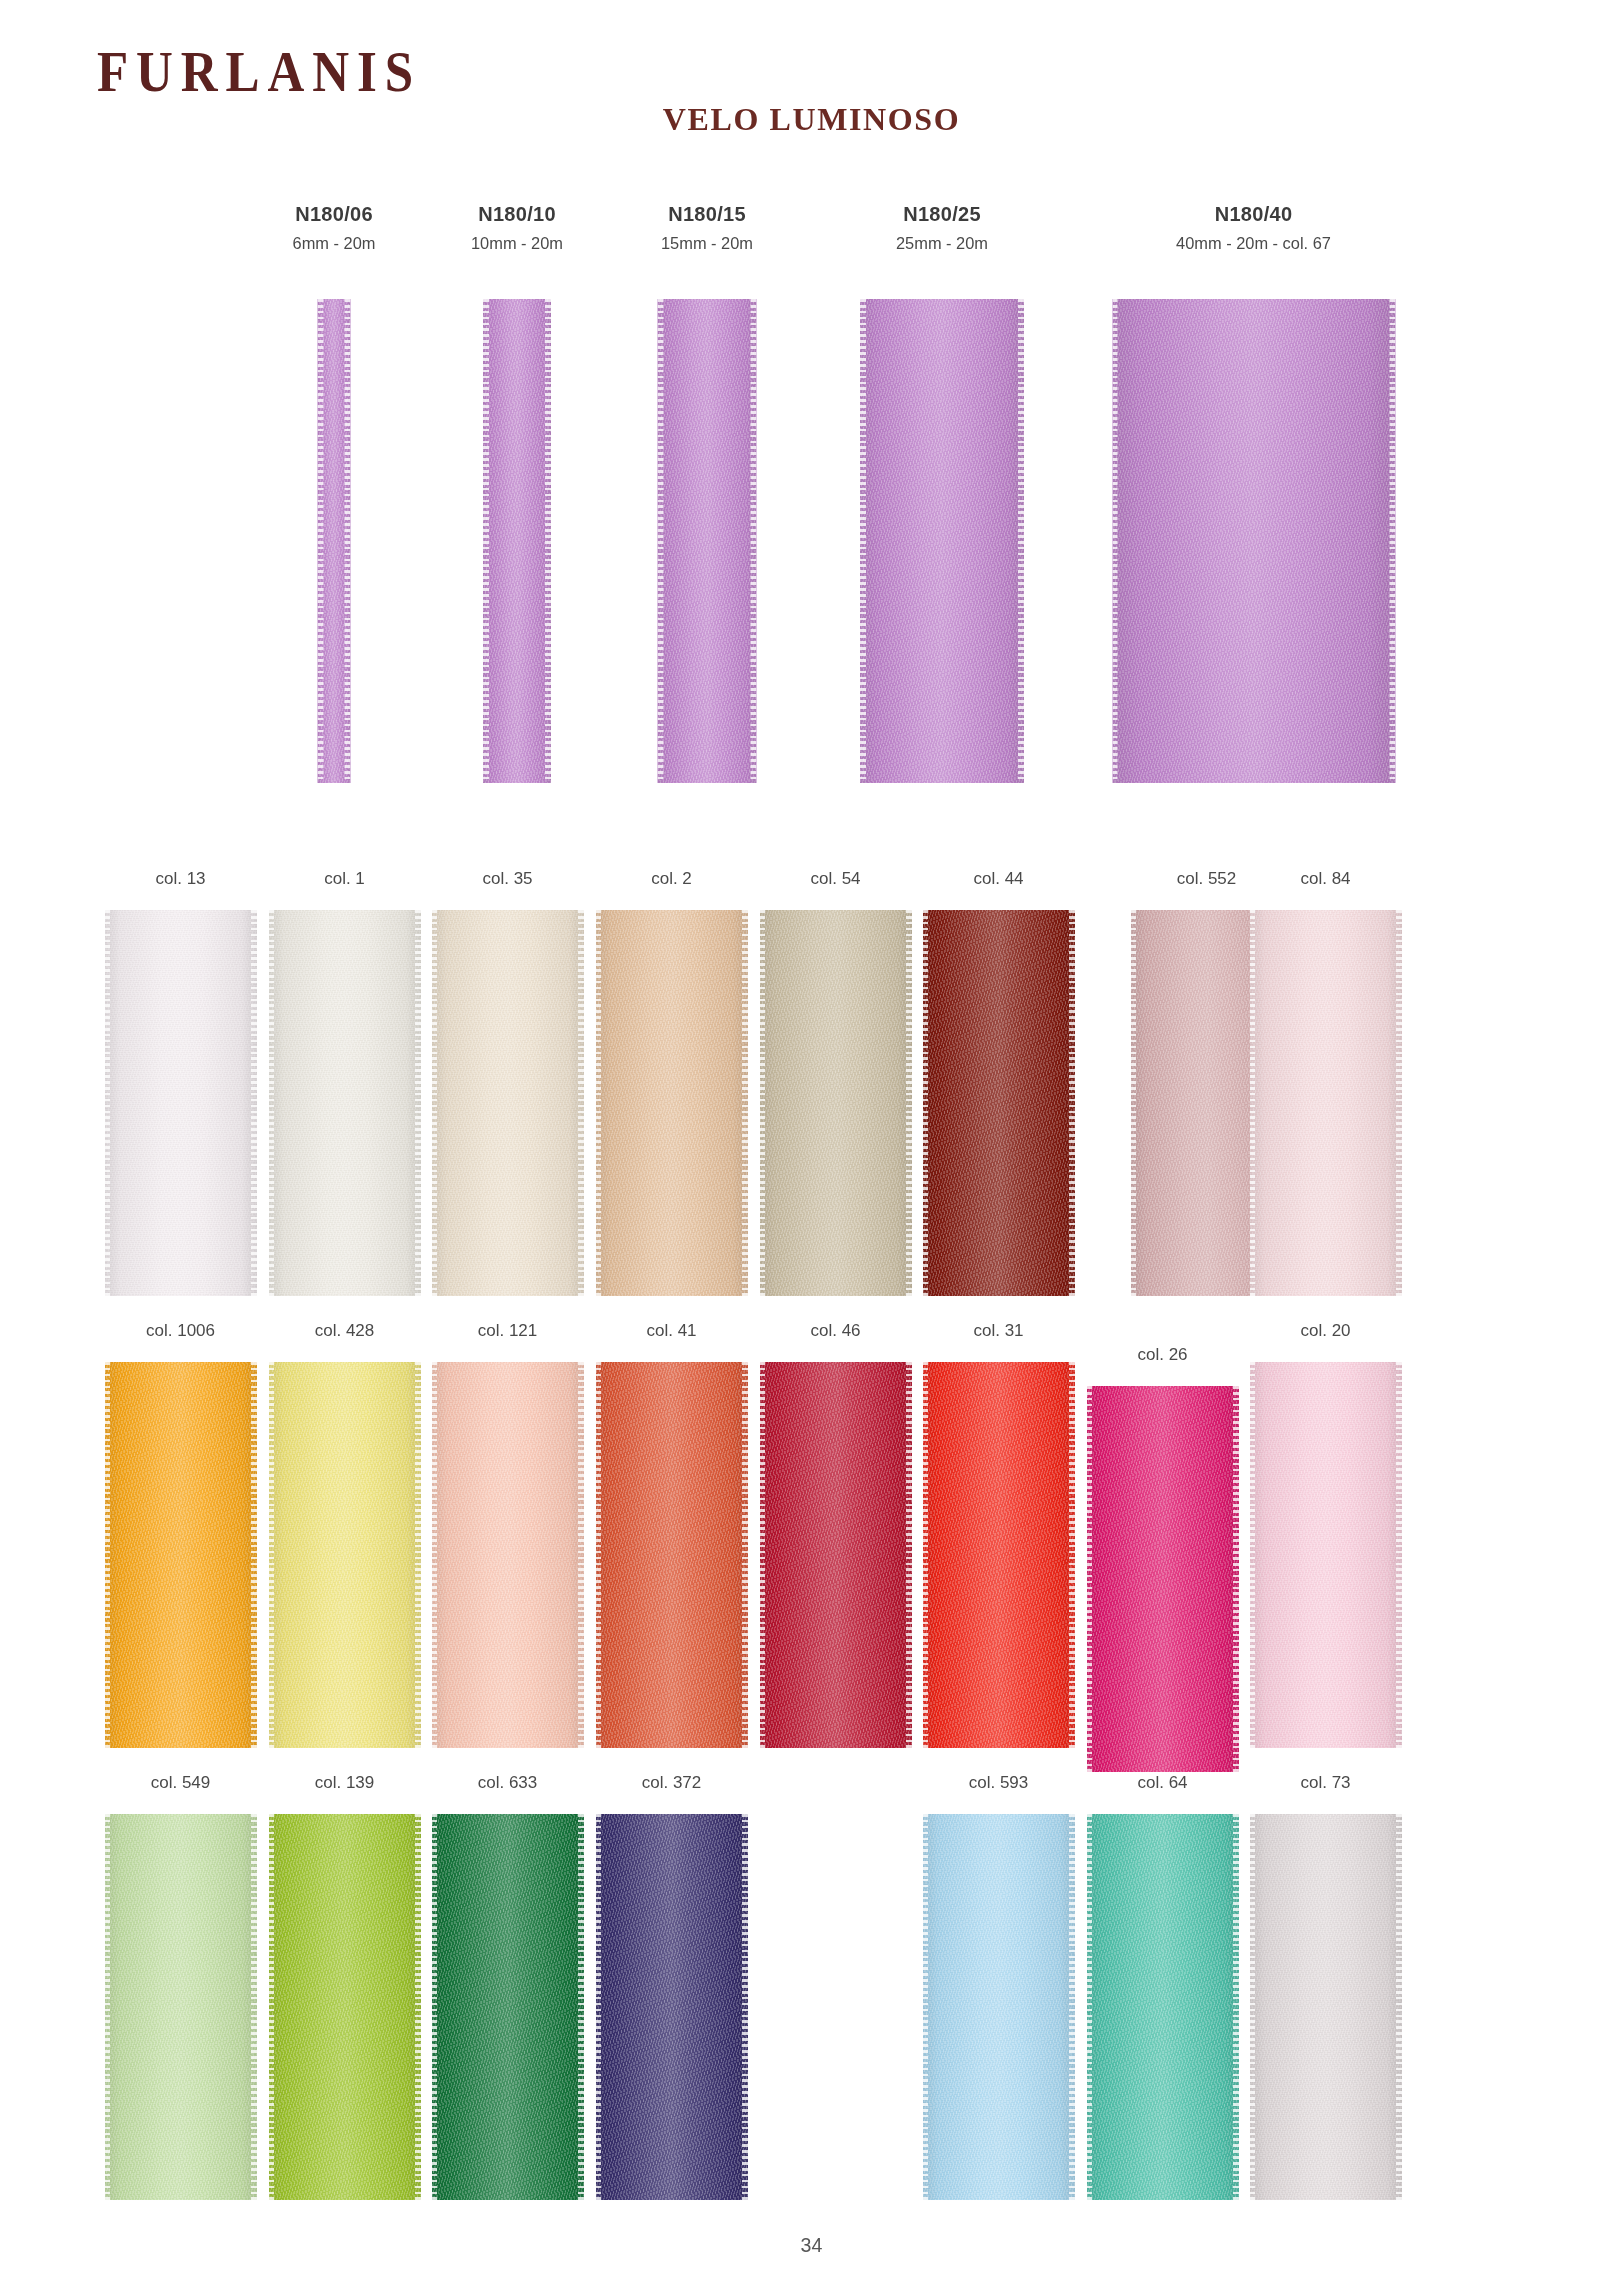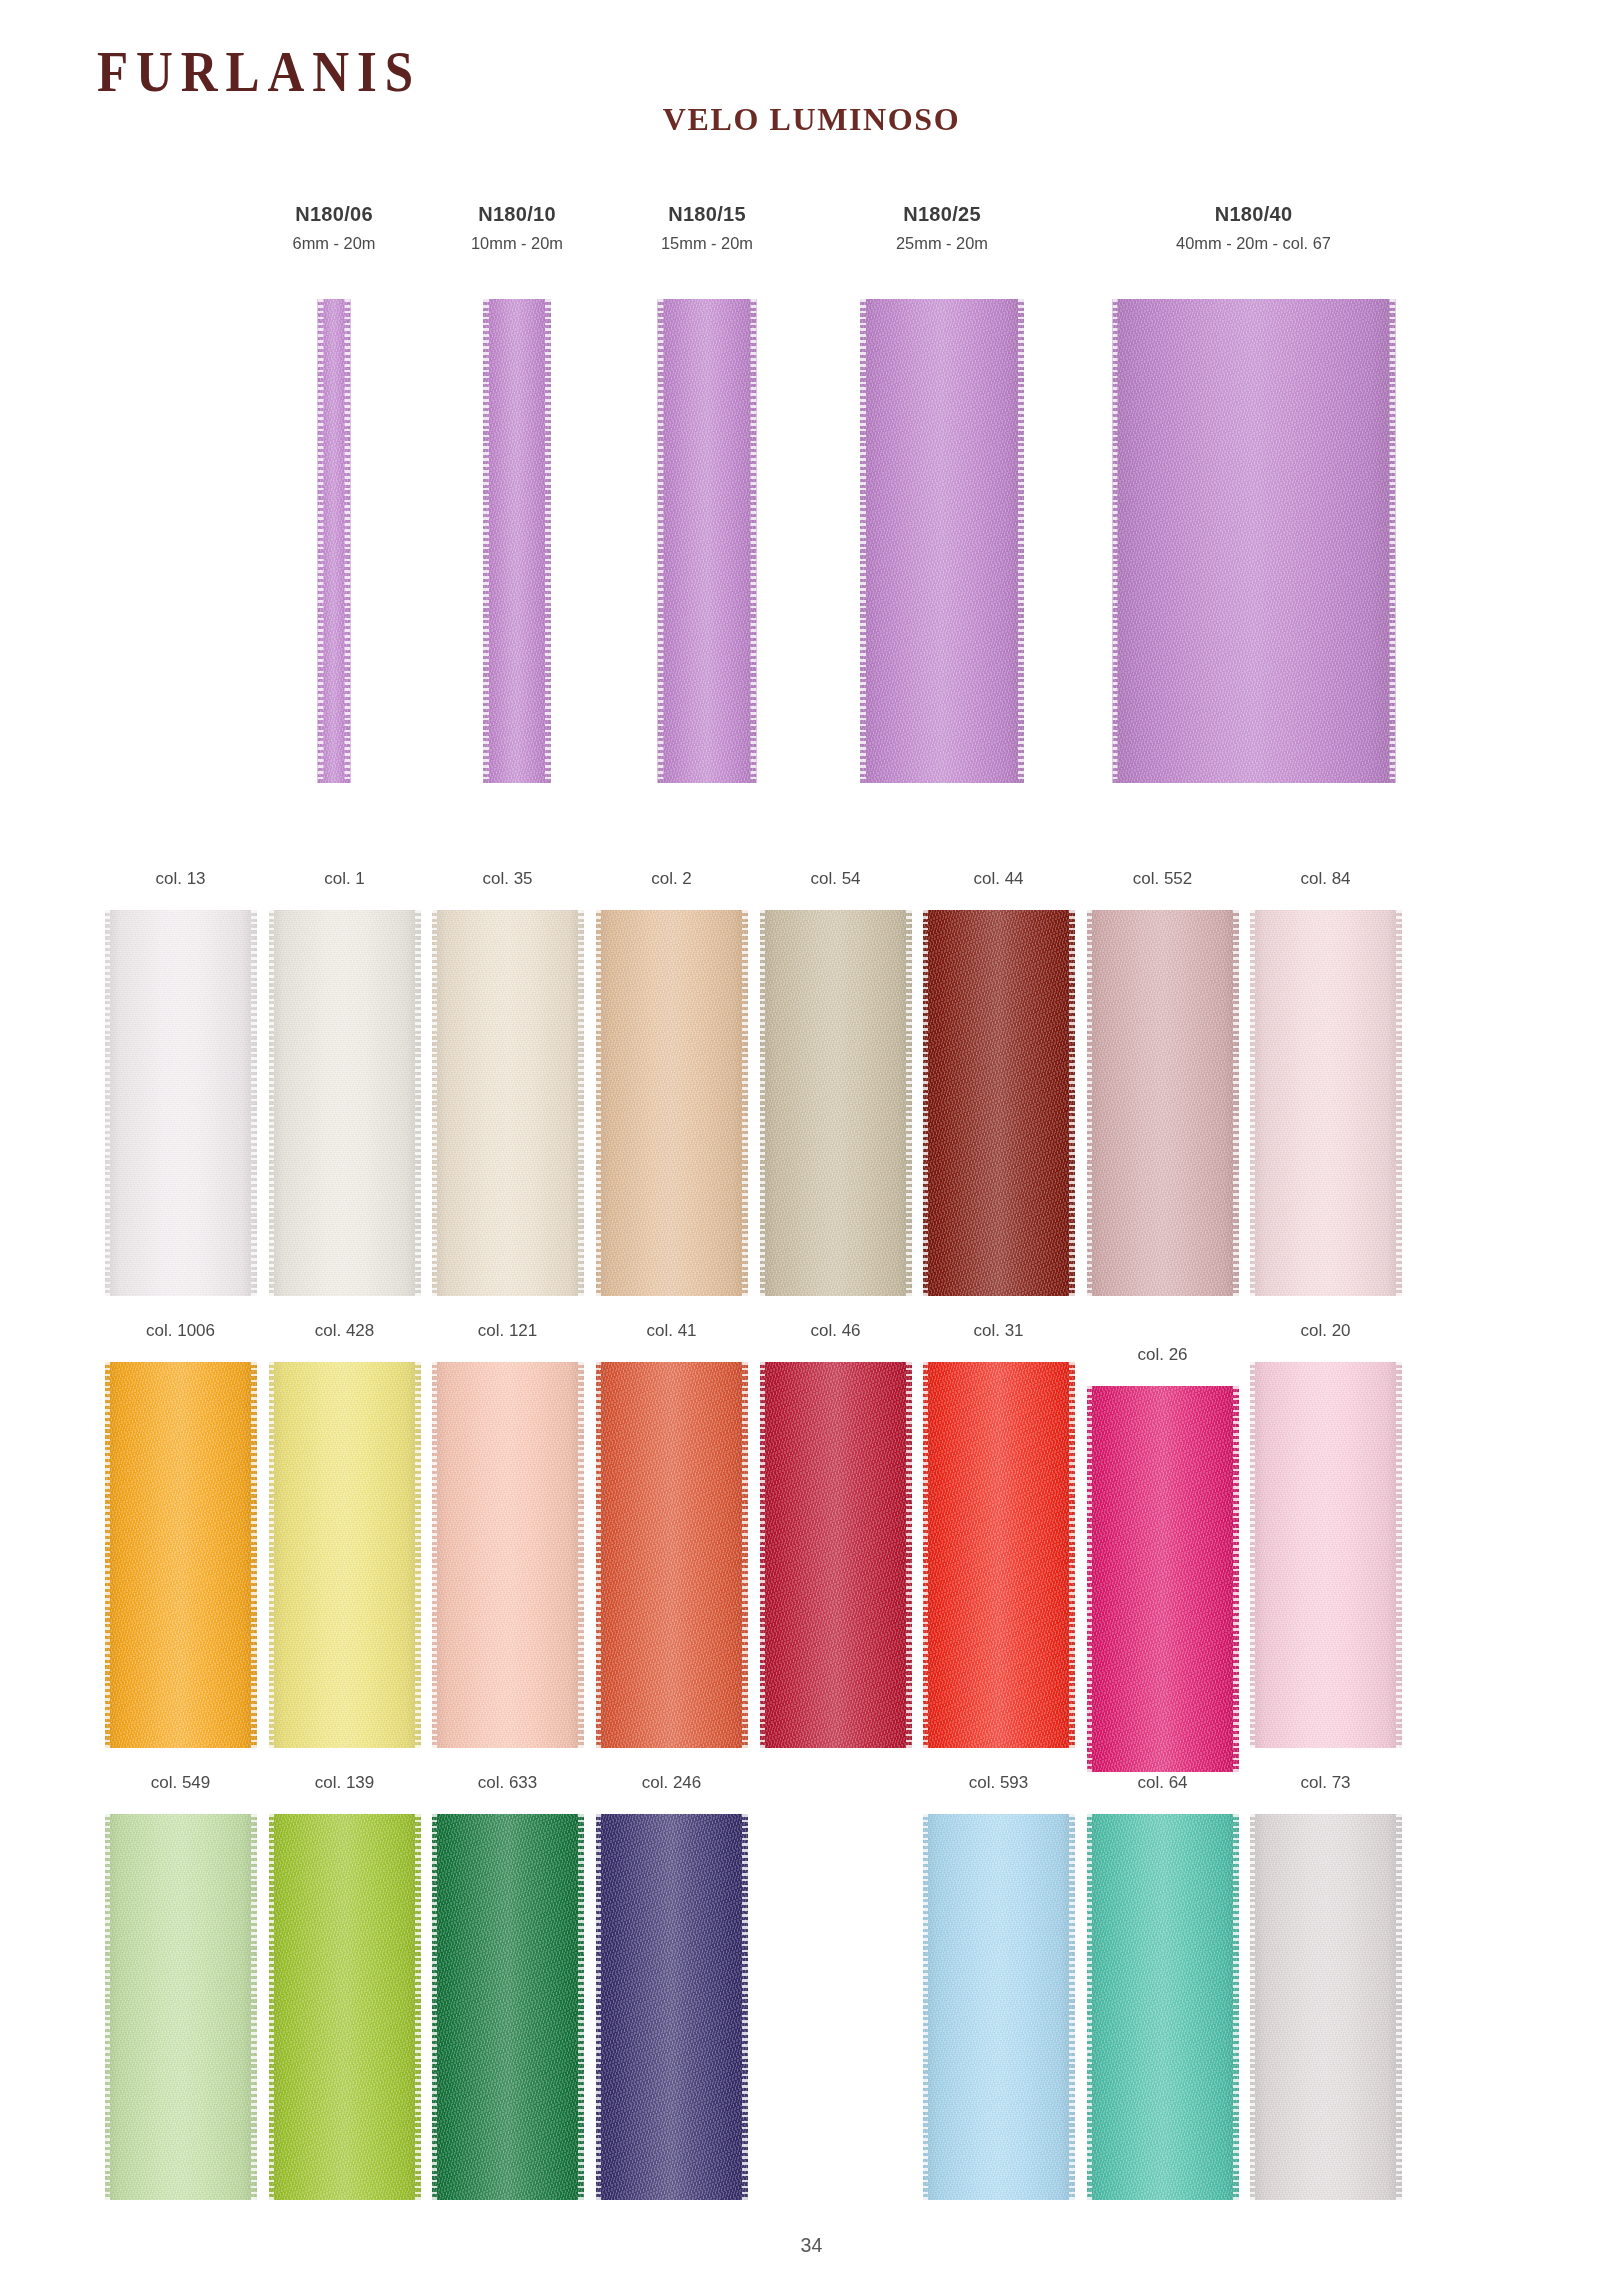--- a/index.html
+++ b/index.html
@@ -343,21 +343,21 @@
         <div class="color-label">col. 44</div>
         <div class="color-swatch-wrap">
           <div class="ribbon" style="width: 152px; height: 386px; background: rgb(130, 26, 16);">
             <div class="weave"></div>
             <div class="sheen"></div>
             <div class="edge left"></div>
             <div class="edge right"></div>
           </div>
         </div>
       </div>
-      <div class="color-cell" style="left: 1080px;">
+      <div class="color-cell" style="left: 1124px;">
         <div class="color-label">col. 552</div>
         <div class="color-swatch-wrap">
           <div class="ribbon" style="width: 152px; height: 386px; background: rgb(213, 173, 174);">
             <div class="weave"></div>
             <div class="sheen"></div>
             <div class="edge left"></div>
             <div class="edge right"></div>
           </div>
         </div>
       </div>
@@ -491,21 +491,21 @@
         <div class="color-swatch-wrap">
           <div class="ribbon" style="width: 152px; height: 386px; background: rgb(21, 119, 60);">
             <div class="weave"></div>
             <div class="sheen"></div>
             <div class="edge left"></div>
             <div class="edge right"></div>
           </div>
         </div>
       </div>
       <div class="color-cell" style="left: 589px;">
-        <div class="color-label">col. 246</div>
+        <div class="color-label">col. 372</div>
         <div class="color-swatch-wrap">
           <div class="ribbon" style="width: 152px; height: 386px; background: rgb(57, 48, 110);">
             <div class="weave"></div>
             <div class="sheen"></div>
             <div class="edge left"></div>
             <div class="edge right"></div>
           </div>
         </div>
       </div>
       <div class="color-cell" style="left: 916px;">

